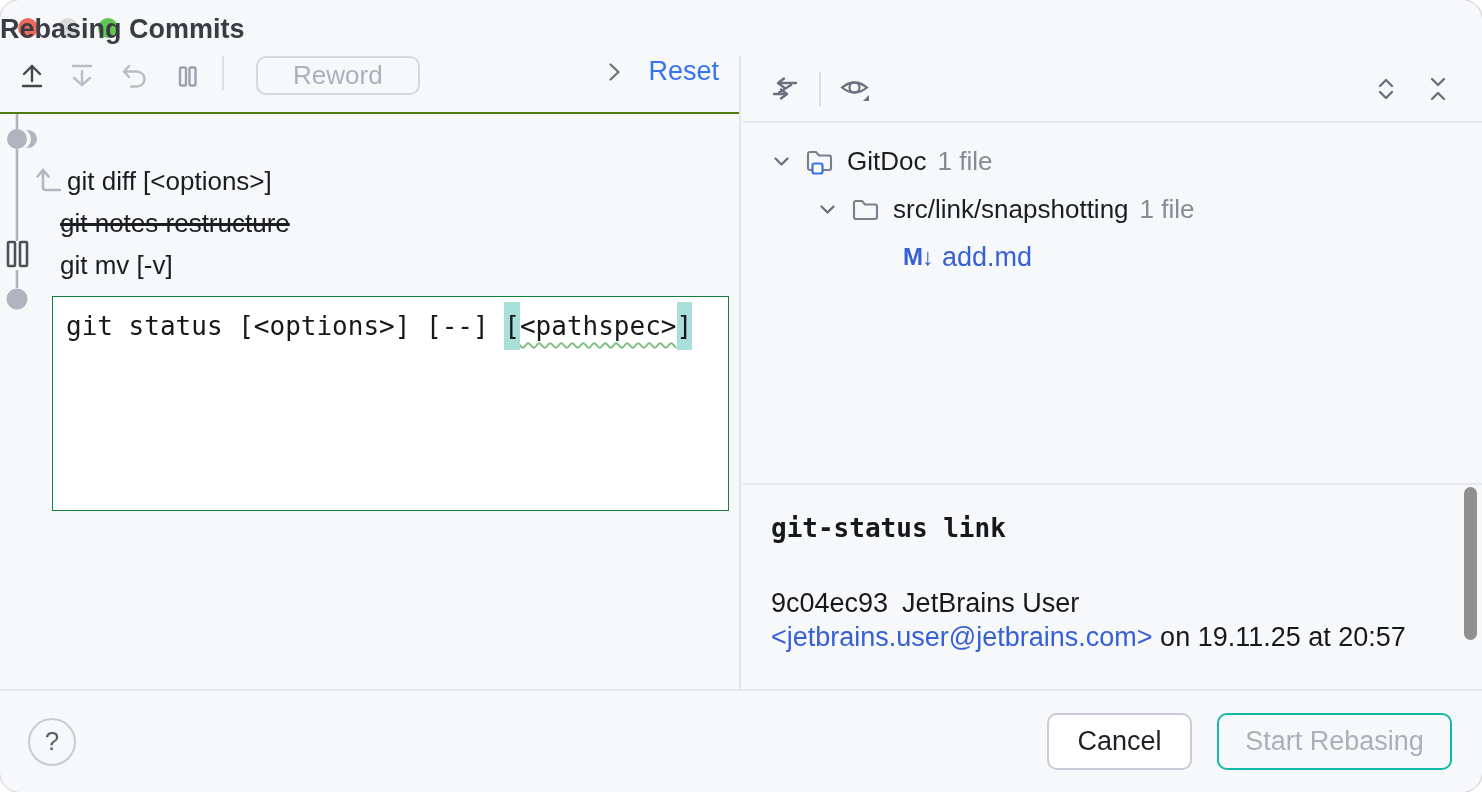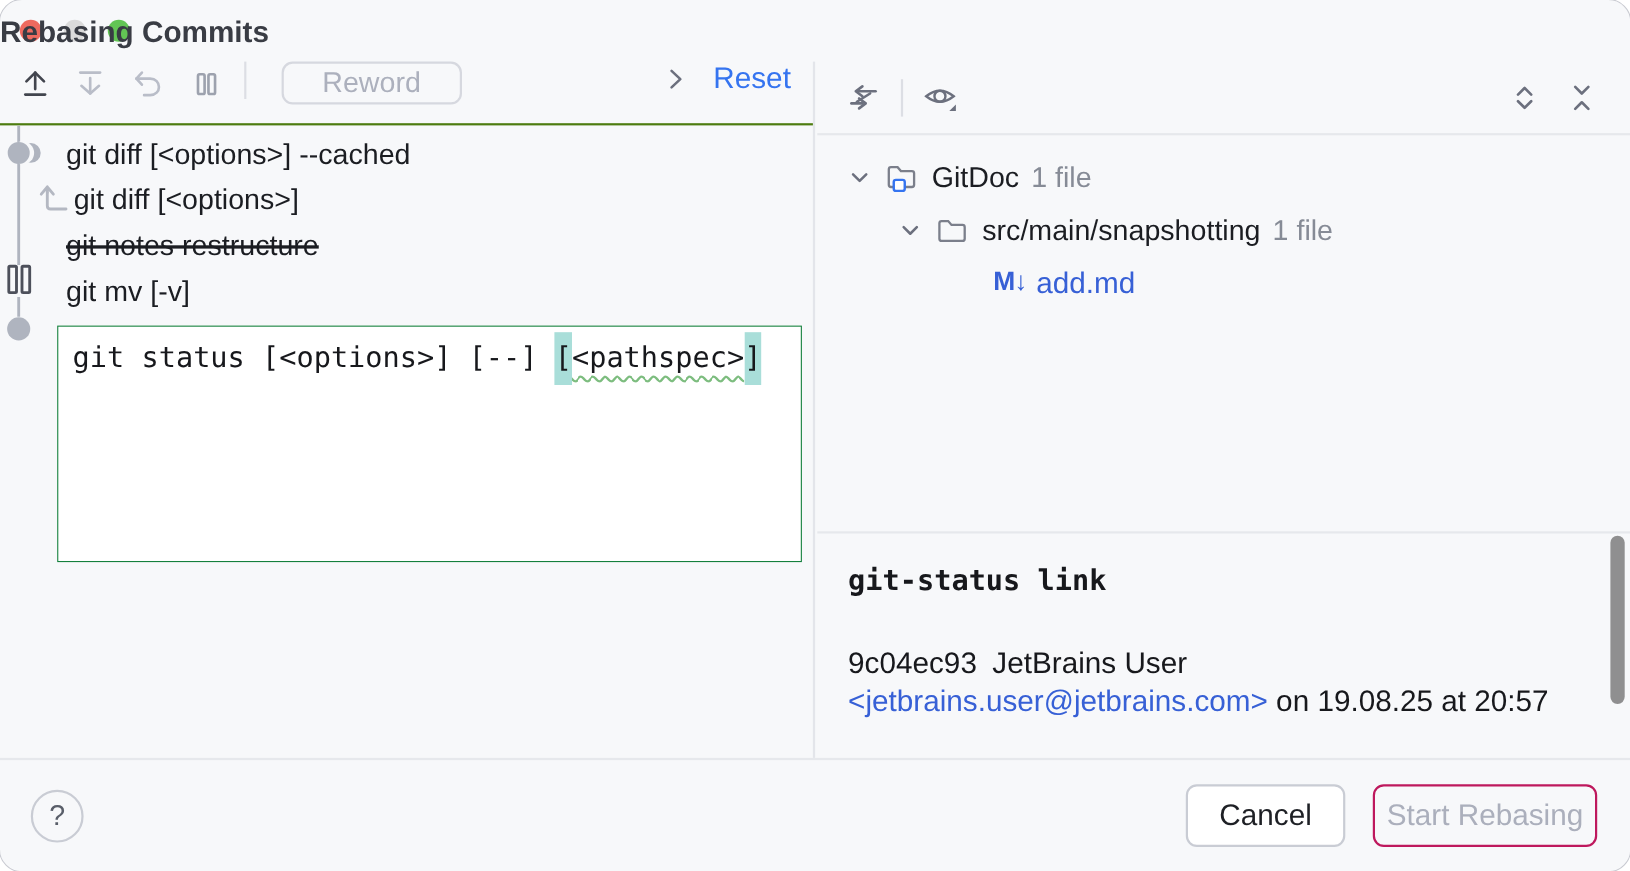--- a/index.html
+++ b/index.html
@@ -122,21 +122,21 @@
     width:48px; height:48px; border-radius:50%; border:2px solid #C9CCD4;
     background:transparent; font-size:26px; color:#595E69; cursor:pointer;
     display:flex; align-items:center; justify-content:center;
     font-family:"Liberation Sans",sans-serif;
   }
   .btn {
     height:57px; border-radius:10px; font-size:27px; cursor:pointer;
     font-family:"Liberation Sans",sans-serif;
   }
   .btn-cancel { width:145px; background:#ffffff; border:2px solid #C9CCD4; color:#1E2025; }
-  .btn-start  { width:204px; background:transparent; border:2px solid #be185d; color:#ABAFBC; }
+  .btn-start  { width:235px; background:transparent; border:2px solid #14b8a6; color:#ABAFBC; }
 
   svg { display:block; }
 </style>
 </head>
 <body>
 
 <div class="window">
 
   <div class="titlebar">
     <div class="traffic t-red"></div>
@@ -203,23 +203,20 @@
         <circle cx="20.5" cy="25" r="10.5" fill="#F7F8FA"></circle>
         <circle cx="17" cy="25" r="10" fill="#AFB4BF"></circle>
         <g stroke="#4D505B" stroke-width="2.6" fill="none">
           <rect x="8" y="128" width="7" height="24" rx="1"></rect>
           <rect x="20" y="128" width="7" height="24" rx="1"></rect>
         </g>
         <line x1="17" y1="156" x2="17" y2="174" stroke="#AFB4BF" stroke-width="2.6"></line>
         <circle cx="17" cy="185" r="10.5" fill="#AFB4BF"></circle>
       </svg>
 
-      <div class="commit-row row-1">
-        <span>git diff [&lt;options&gt;] --cached</span>
-      </div>
       <div class="commit-row row-2">
         <span class="squash-arrow">
           <svg width="30" height="30" viewBox="0 0 30 30" fill="none" stroke="#B4B8C2" stroke-width="2.6" stroke-linecap="round" stroke-linejoin="round">
             <path d="M10 9 V21 Q10 24 13 24 H27"></path>
             <path d="M10 4 L4.5 10.5 M10 4 L15.5 10.5 M10 4 V9"></path>
           </svg>
         </span>
         <span>git diff [&lt;options&gt;]</span>
       </div>
       <div class="commit-row row-4">
@@ -298,35 +295,35 @@
         <span class="tree-chevron">
           <svg width="17" height="11" viewBox="0 0 17 11" fill="none" stroke="#6C707E" stroke-width="2.3" stroke-linecap="round" stroke-linejoin="round">
             <path d="M2.5 2.5 L8.5 8.5 L14.5 2.5"></path>
           </svg>
         </span>
         <span class="tree-icon">
           <svg width="31" height="31" viewBox="0 0 31 31" fill="none">
             <path d="M4 9 Q4 7 6 7 H12 L15 10.5 H25 Q27 10.5 27 12.5 V23 Q27 25 25 25 H6 Q4 25 4 23 Z" stroke="#7B7F8B" stroke-width="2.1"></path>
           </svg>
         </span>
-        <span>src/main/snapshotting</span>
+        <span>src/link/snapshotting</span>
         <span class="tree-count">1 file</span>
       </div>
       <div class="tree-row indent-2">
         <span class="file-badge">M↓</span>
         <span class="file-name">add.md</span>
       </div>
     </div>
 
     <div class="details">
       <div class="subject">git-status link</div>
       <div class="meta">
         <span class="hash">9c04ec93</span><span>JetBrains User</span><br>
         <a href="#">&lt;jetbrains.user@jetbrains.com&gt;</a>
-        <span>on 19.08.25 at 20:57</span>
+        <span>on 19.11.25 at 20:57</span>
       </div>
     </div>
 
     <div class="scroll-thumb"></div>
   </div>
 
   <div class="footer">
     <button class="help-btn">
       <span>?</span>
     </button>

